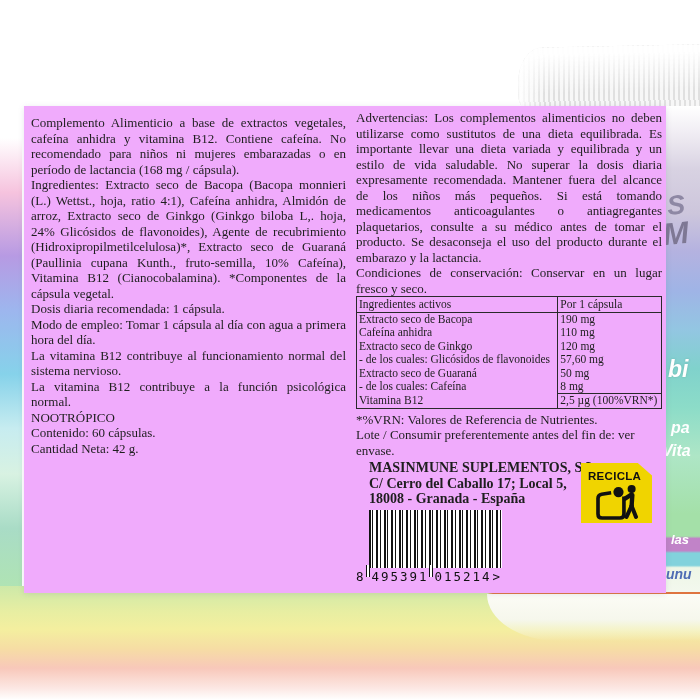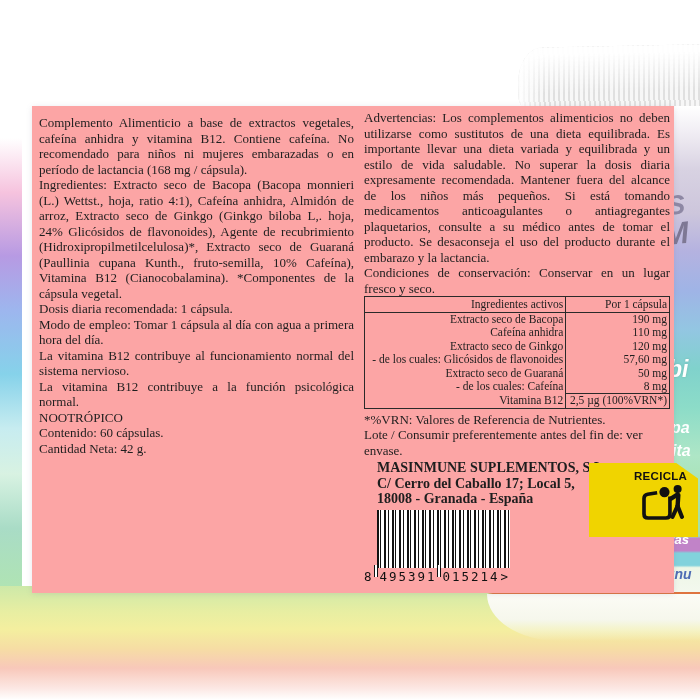--- a/index.html
+++ b/index.html
@@ -32,46 +32,46 @@
   .frag-pa{top:313px;left:9px;font-size:16px;}
   .frag-vita{top:336px;left:0px;font-size:16px;}
   .frag-las{top:426px;left:9px;font-size:13px;}
   .frag-unu{top:460px;left:4px;font-size:14px;color:#4f6db4;}
   .bottle-rim{position:absolute;left:487px;top:590px;width:213px;height:5px;z-index:1;
     background:#df7440;border-radius:100% 0 0 100% / 300% 0 0 300%;}
   .bottle-bottom{position:absolute;left:487px;top:594px;width:213px;height:47px;z-index:1;
     background:linear-gradient(180deg,#fcfcf6 0%,#f6f7ec 55%,rgba(243,245,230,0) 100%);
     border-radius:0 0 0 80px / 0 0 0 52px;}
   
-  .label{position:absolute;left:32px;top:106px;width:642px;height:487px;z-index:3;
-    background:#fca5a5;box-shadow:0 1px 6px rgba(110,110,140,.16);}
+  .label{position:absolute;left:24px;top:106px;width:642px;height:487px;z-index:3;
+    background:#f0abfc;box-shadow:0 1px 6px rgba(110,110,140,.16);}
   .col{position:absolute;font-size:13px;line-height:15.5px;text-align:justify;}
   .col-left{left:7px;top:9px;width:315px;}
   .col-right{left:332px;top:4px;width:306px;}
   .col p{margin:0;}
   .it{}
   .mb28{margin-bottom:28px;}.mb27{margin-bottom:27px;}.mb14{margin-bottom:14px;}
   .mb13{margin-bottom:13px;}.mb11{margin-bottom:11px;}.mb10{margin-bottom:10px;}
   .mb7{margin-bottom:7px;}.mb5{margin-bottom:5px;}.mb3{margin-bottom:3px;}
   
   table.ingredients{width:100%;border-collapse:collapse;border:1px solid #2a2a2a;
-    font-size:11.5px;line-height:13.4px;text-align:right;}
+    font-size:11.5px;line-height:13.4px;text-align:left;}
   table.ingredients th,table.ingredients td{padding:0 2px;font-weight:normal;}
   table.ingredients th:first-child,table.ingredients td:first-child{
     width:66%;border-right:1px solid #2a2a2a;}
   table.ingredients thead th{border-bottom:1px solid #2a2a2a;height:15px;}
   table.ingredients tbody tr:last-child td:last-child{border-top:1px solid #2a2a2a;}
   .vrn-note,.lot-line{text-align:left;}
   
   .address{position:absolute;left:345px;top:354px;font-weight:bold;font-size:14px;
     line-height:15.5px;}
   
-  .badge{position:absolute;left:557px;top:357px;width:71px;height:74px;background:#f0d400;
+  .badge{position:absolute;left:557px;top:357px;width:71px;height:60px;background:#f0d400;
     clip-path:polygon(0 0,80% 0,100% 21%,100% 100%,0 100%);
-    display:flex;flex-direction:column;align-items:center;padding-left:38px;}
+    display:flex;flex-direction:column;align-items:center;}
   .badge-text{font-family:"Liberation Sans",sans-serif;font-weight:bold;font-size:11.5px;
     letter-spacing:.3px;color:#111;margin-top:7px;align-self:flex-start;margin-left:7px;}
   .badge svg{margin-top:2px;}
   
   .barcode{position:absolute;left:332px;top:404px;width:146px;}
   .bars{margin-left:13px;height:58px;
     background:repeating-linear-gradient(90deg,#111 0 2px,#fff 2px 3px,#111 3px 4px,
       #fff 4px 7px,#111 7px 9px,#fff 9px 11px,#111 11px 12px,#fff 12px 15px);}
   .digits{display:flex;align-items:flex-end;justify-content:space-between;margin-top:1px;
     font-family:"DejaVu Sans Mono",monospace;font-size:12.5px;color:#111;height:15px;}

